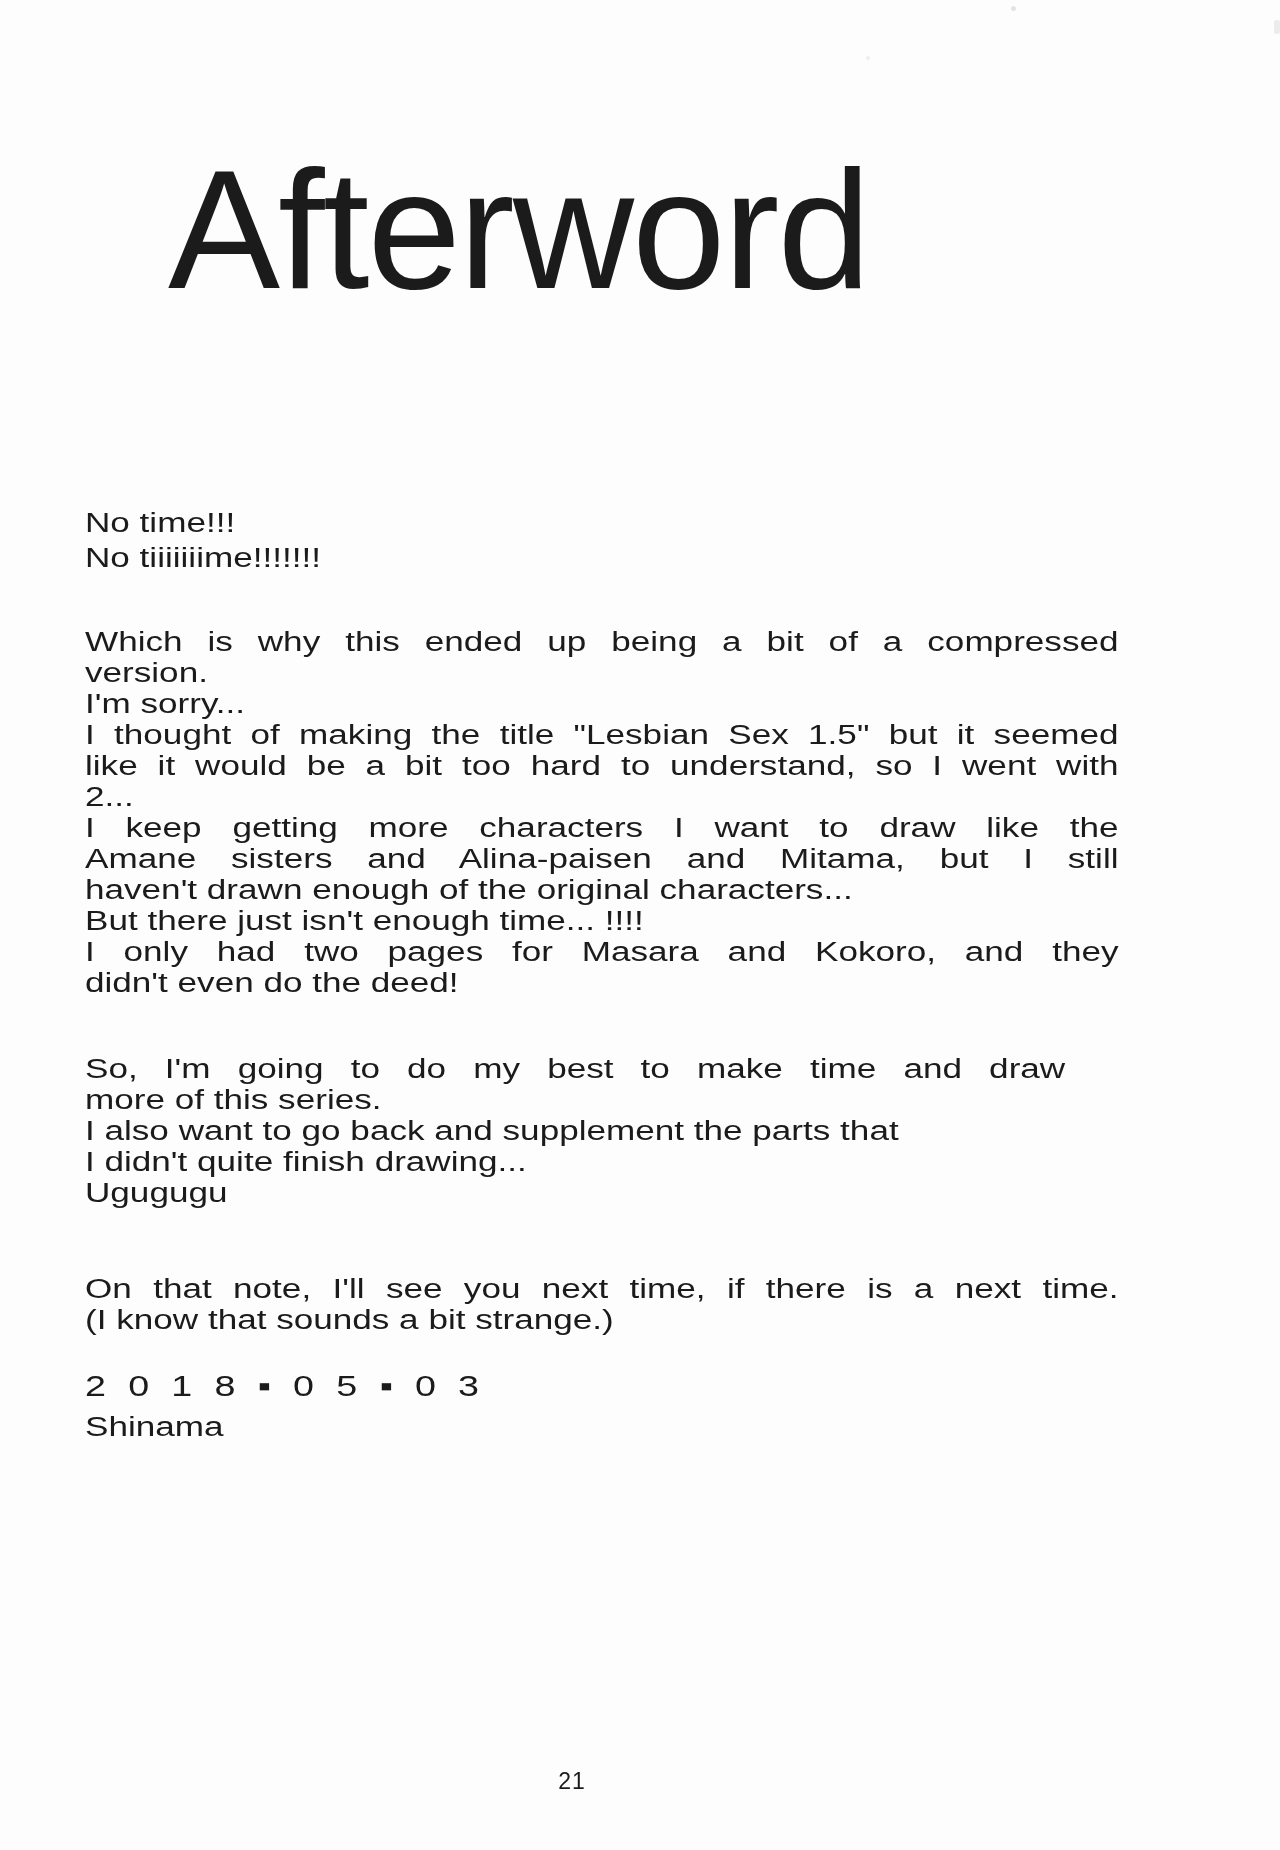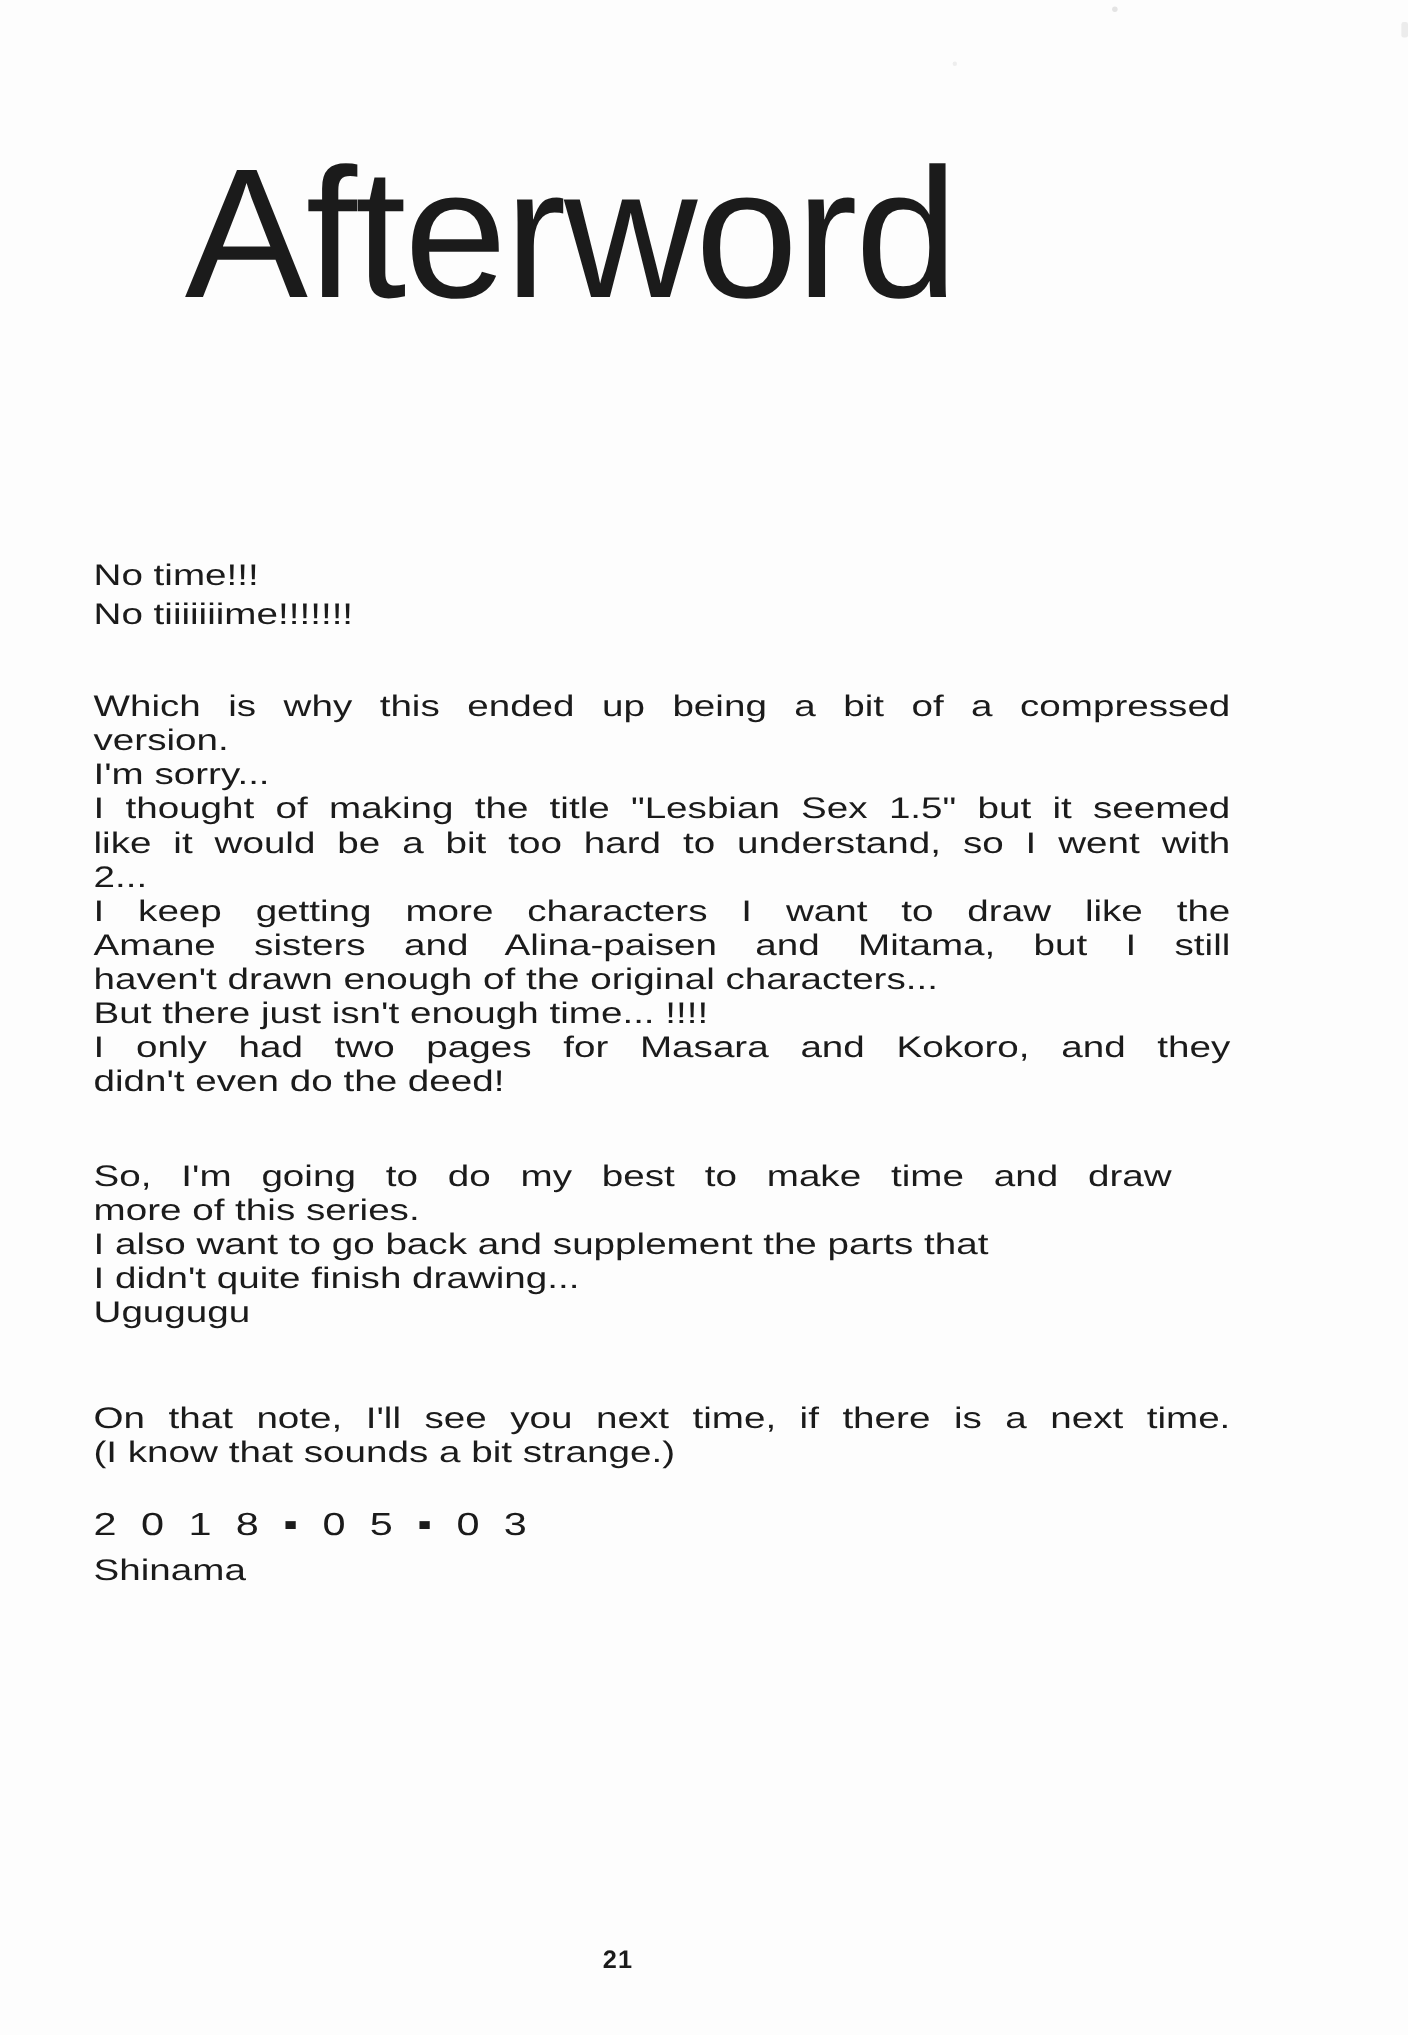--- a/index.html
+++ b/index.html
@@ -8,21 +8,21 @@
     width:1280px;
     height:1850px;
     background:#fdfdfd;
     color:#1b1b1b;
     font-family:"Liberation Sans","DejaVu Sans",sans-serif;
     overflow:hidden;
   }
   .title {
     position:absolute;
     left:168px;
-    top:128px;
+    top:146px;
     margin:0;
     font-size:168px;
     font-weight:400;
     letter-spacing:-2px;
     line-height:1;
     white-space:nowrap;
   }
   
   .textwrap {
     position:absolute;
@@ -59,23 +59,23 @@
     left:0;
     top:1412px;
     font-size:27px;
     white-space:nowrap;
   }
   .pagenum {
     position:absolute;
     left:548px;
     top:1768px;
     width:48px;
-    text-align:left;
+    text-align:center;
     font-size:23px;
-    font-weight:bold;
+    font-weight:normal;
     letter-spacing:1px;
   }
   .speck { position:absolute; background:#e4e4e4; border-radius:50%; }
   .speck.s1 { left:1011px; top:6px;  width:5px; height:5px; }
   .speck.s2 { left:1274px; top:20px; width:6px; height:14px; border-radius:2px; background:#ececec; }
   .speck.s3 { left:866px;  top:56px; width:4px; height:4px; background:#eeeeee; }
 </style>
 </head>
 <body>
 

